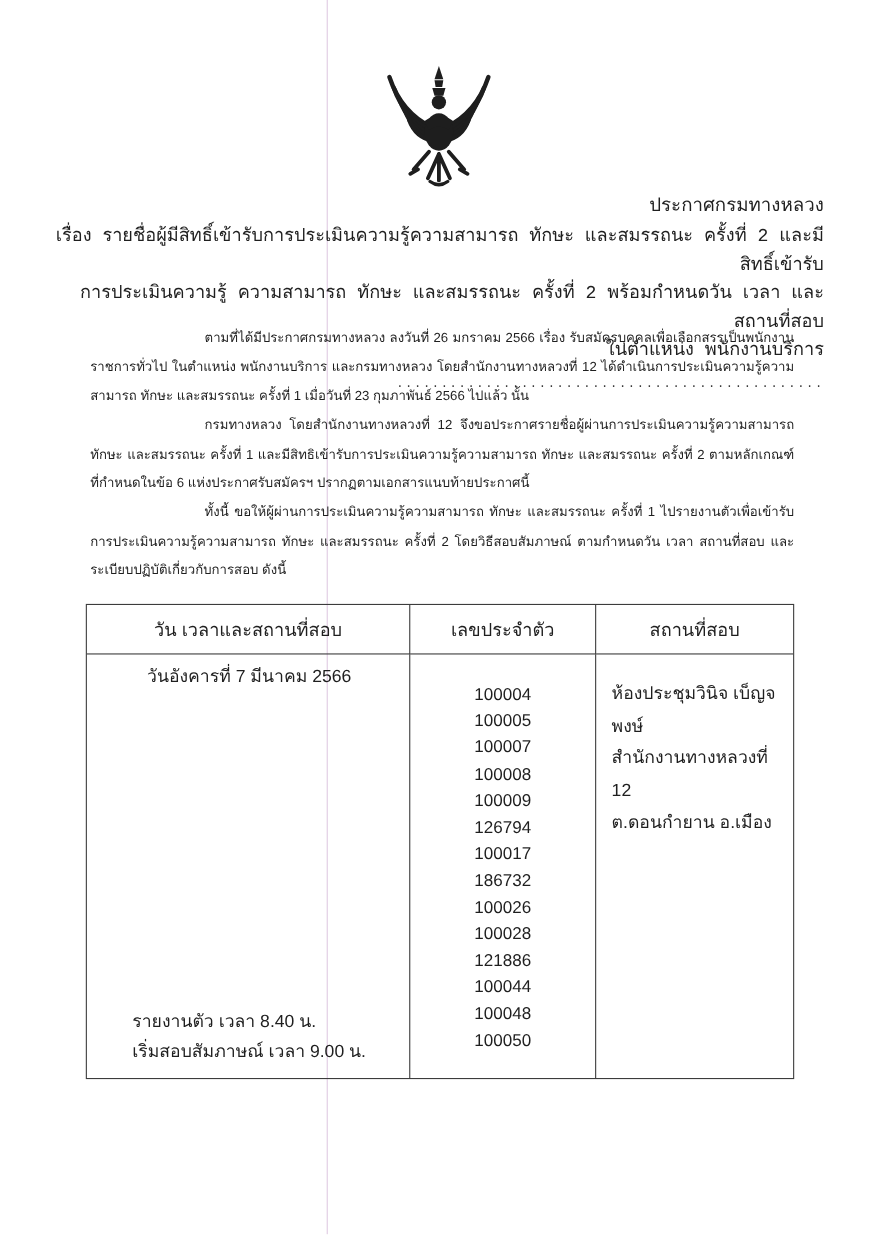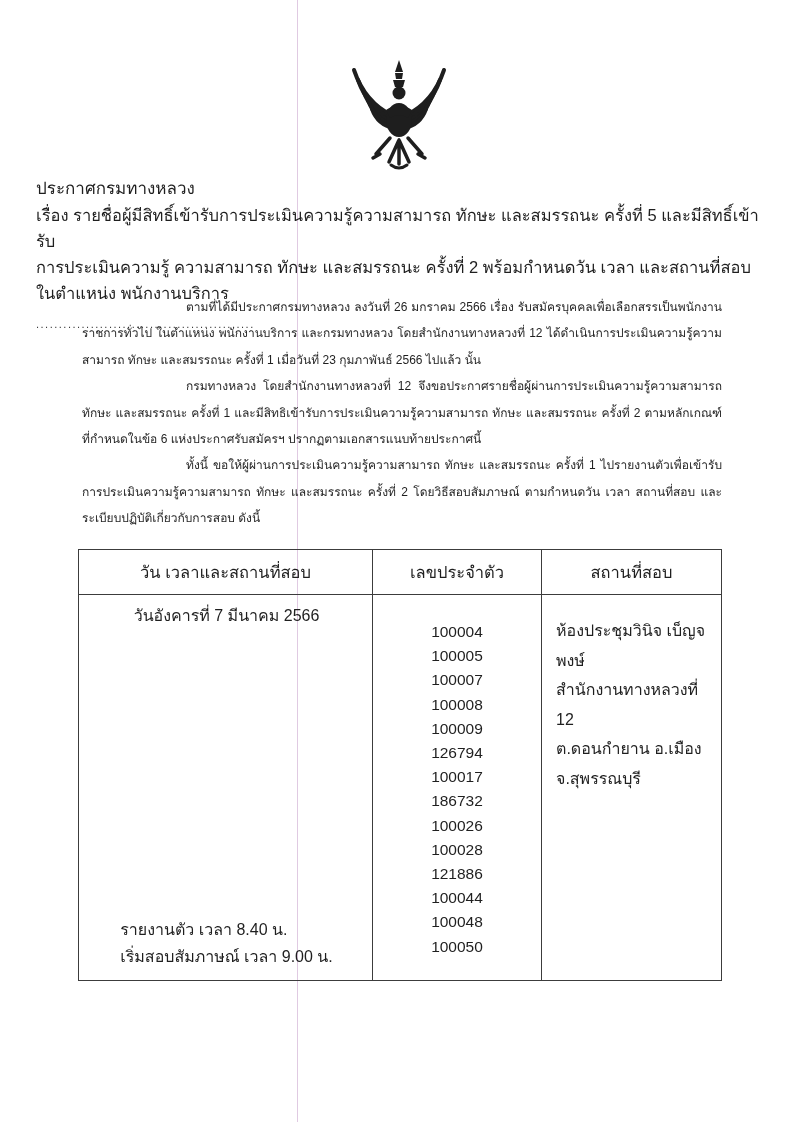--- a/index.html
+++ b/index.html
@@ -19,22 +19,22 @@
   }
   .fold-line{
     position:absolute;left:297px;top:0;width:1px;height:1122px;
     background:var(--fold-line);opacity:.75;
   }
   .emblem{
     position:absolute;top:60px;left:50%;transform:translateX(-50%);
     width:106px;height:112px;
   }
   .title-block{
-    position:absolute;top:176px;left:36px;right:36px;
-    text-align:left;font-size:16.5px;line-height:26px;
+    position:absolute;top:176px;left:36px;right:49px;
+    text-align:right;font-size:16.5px;line-height:26px;font-family:Liberation Mono, monospace;
   }
   .doc-title{font-size:17px;}
   .dots{
     font-size:11px;letter-spacing:1.5px;color:#3a3a3a;margin-top:5px;
   }
   .body-text{
     position:absolute;top:294px;left:82px;right:76px;
   }
   .body-text p{
     margin:0;text-indent:104px;text-align:justify;
@@ -97,21 +97,21 @@
       <path d="M47 20 h12 l-2 7 h-8 Z"></path>
       <circle cx="53" cy="33" r="6.5"></circle>
       <ellipse cx="53" cy="60" rx="13" ry="17"></ellipse>
       <path d="M40 50 q13 -9 26 0 l-4 8 q-9 -6 -18 0 Z"></path>
     </g>
   </svg>
 </div>
 
 <div class="title-block">
   <div class="doc-title">ประกาศกรมทางหลวง</div>
-  <div class="subject-line">เรื่อง  รายชื่อผู้มีสิทธิ์เข้ารับการประเมินความรู้ความสามารถ ทักษะ และสมรรถนะ ครั้งที่ 5 และมีสิทธิ์เข้ารับ</div>
+  <div class="subject-line">เรื่อง  รายชื่อผู้มีสิทธิ์เข้ารับการประเมินความรู้ความสามารถ ทักษะ และสมรรถนะ ครั้งที่ 2 และมีสิทธิ์เข้ารับ</div>
   <div class="subject-line">การประเมินความรู้ ความสามารถ ทักษะ และสมรรถนะ ครั้งที่ 2 พร้อมกำหนดวัน เวลา และสถานที่สอบ</div>
   <div class="subject-line">ในตำแหน่ง พนักงานบริการ</div>
   <div class="dots">................................................</div>
 </div>
 
 <div class="body-text">
   <p>ตามที่ได้มีประกาศกรมทางหลวง  ลงวันที่  26  มกราคม 2566  เรื่อง รับสมัครบุคคลเพื่อเลือกสรรเป็นพนักงานราชการทั่วไป ในตำแหน่ง พนักงานบริการ และกรมทางหลวง โดยสำนักงานทางหลวงที่ 12 ได้ดำเนินการประเมินความรู้ความสามารถ ทักษะ และสมรรถนะ ครั้งที่ 1 เมื่อวันที่ 23 กุมภาพันธ์ 2566  ไปแล้ว นั้น</p>
   <p>กรมทางหลวง โดยสำนักงานทางหลวงที่ 12 จึงขอประกาศรายชื่อผู้ผ่านการประเมินความรู้ความสามารถ ทักษะ และสมรรถนะ ครั้งที่ 1 และมีสิทธิเข้ารับการประเมินความรู้ความสามารถ ทักษะ และสมรรถนะ ครั้งที่ 2 ตามหลักเกณฑ์ที่กำหนดในข้อ  6  แห่งประกาศรับสมัครฯ ปรากฏตามเอกสารแนบท้ายประกาศนี้</p>
   <p>ทั้งนี้ ขอให้ผู้ผ่านการประเมินความรู้ความสามารถ ทักษะ และสมรรถนะ ครั้งที่ 1 ไปรายงานตัวเพื่อเข้ารับการประเมินความรู้ความสามารถ ทักษะ และสมรรถนะ ครั้งที่ 2 โดยวิธีสอบสัมภาษณ์ ตามกำหนดวัน เวลา สถานที่สอบ และระเบียบปฏิบัติเกี่ยวกับการสอบ ดังนี้</p>
 </div>
@@ -145,15 +145,14 @@
       <div>121886</div>
       <div>100044</div>
       <div>100048</div>
       <div>100050</div>
     </div>
 
   <div class="cell bodycell cell-venue">
       <div>ห้องประชุมวินิจ เบ็ญจพงษ์</div>
       <div>สำนักงานทางหลวงที่ 12</div>
       <div>ต.ดอนกำยาน อ.เมือง</div>
-      <div>จ.สุพรรณบุรี</div>
     </div>
 </div>
 
 </body></html>

